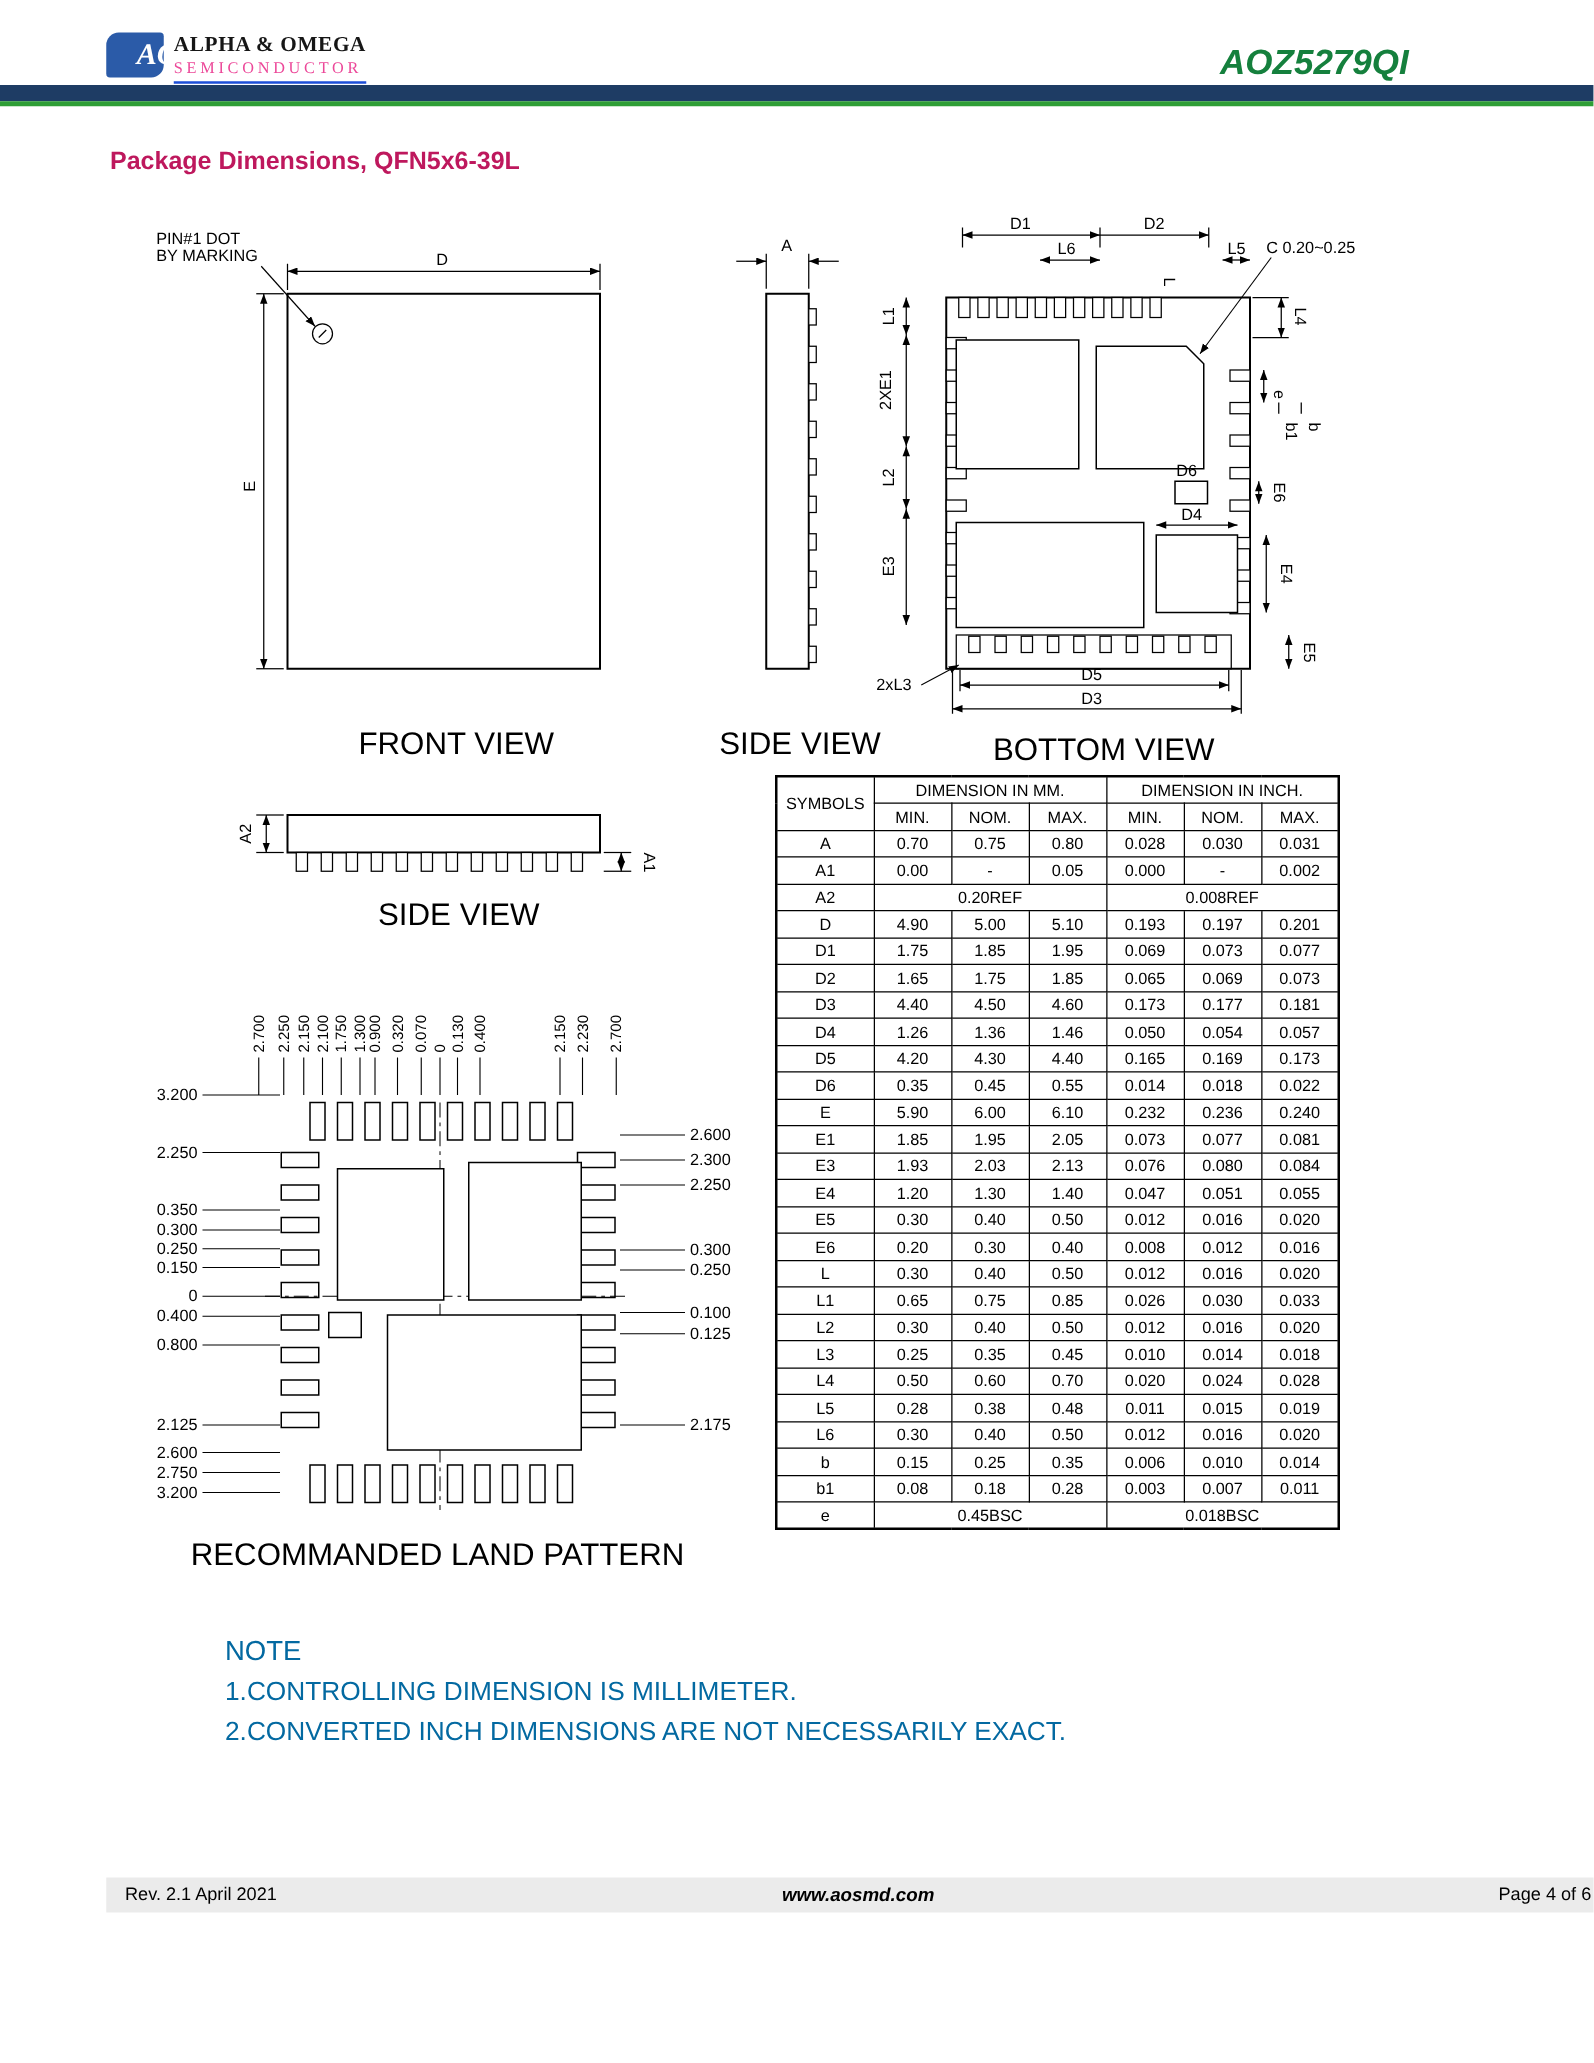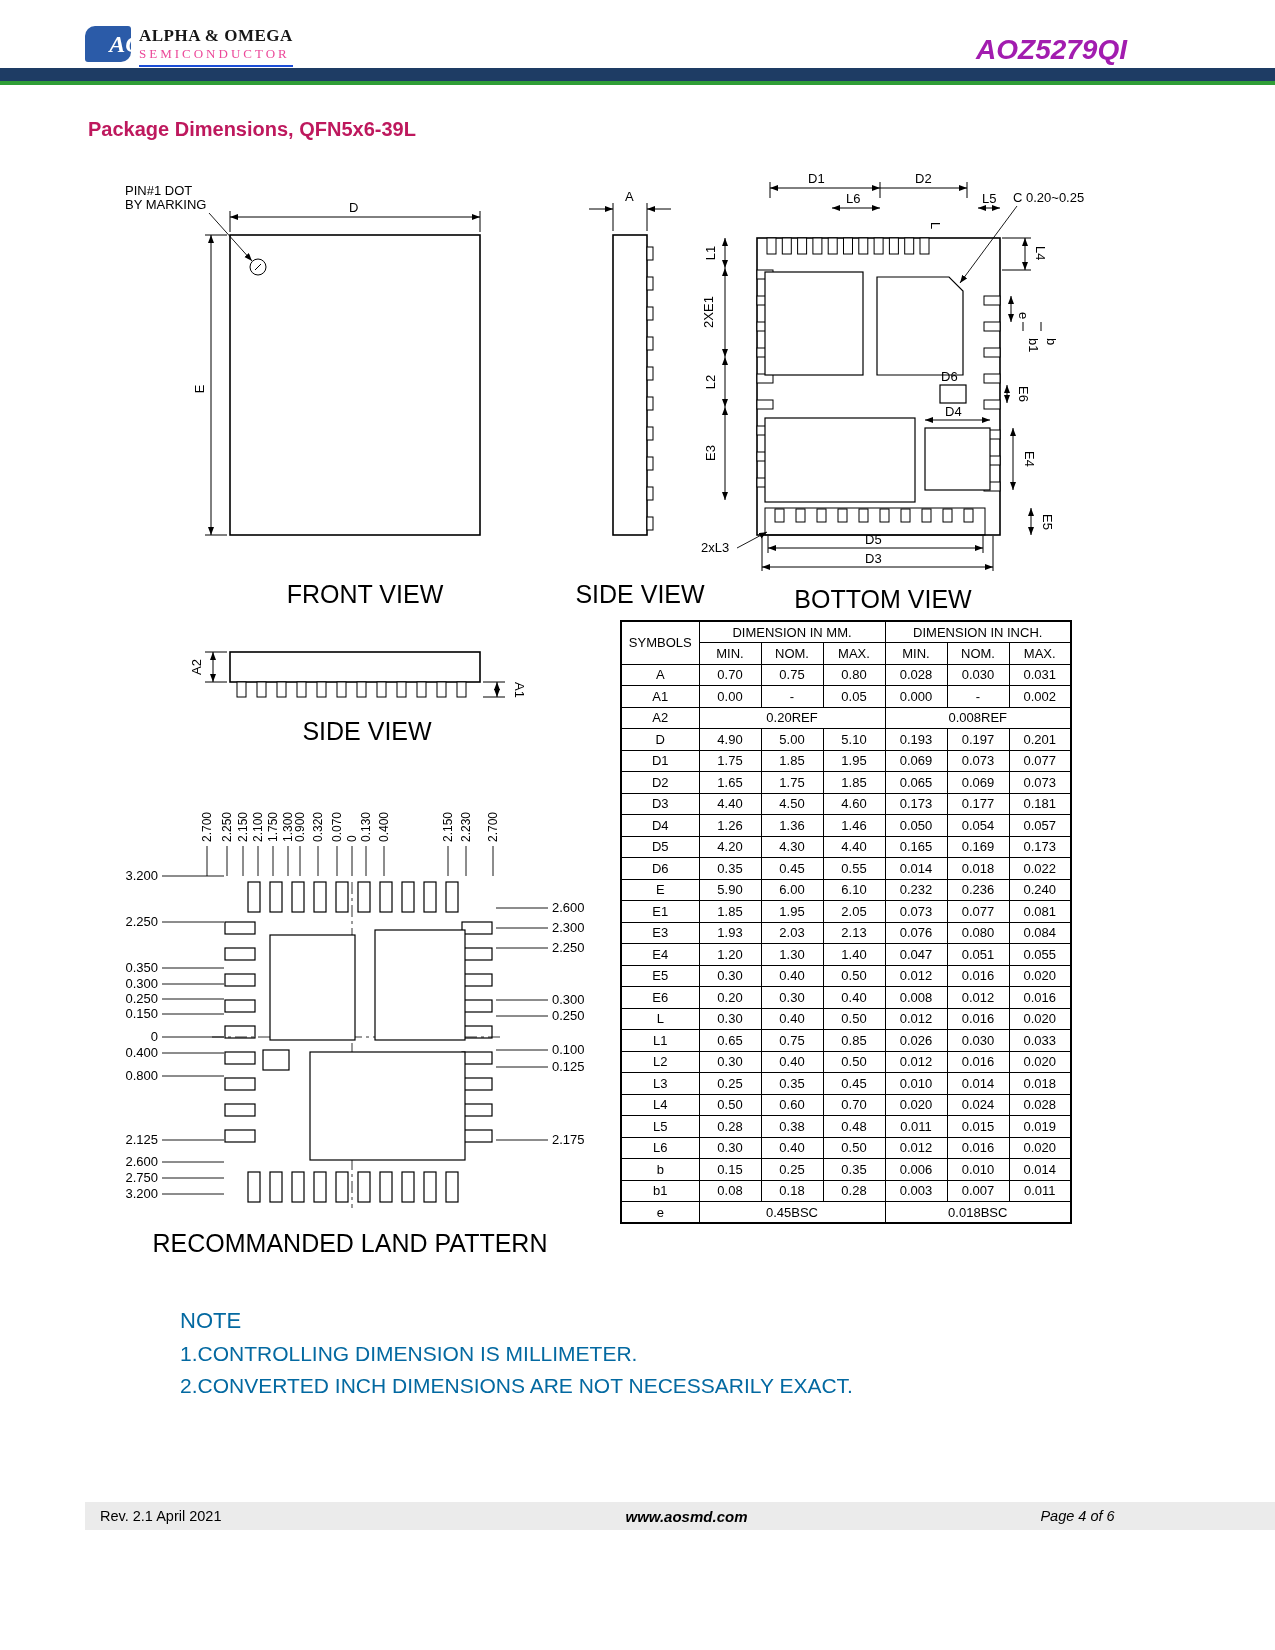--- a/index.html
+++ b/index.html
@@ -12,21 +12,21 @@
   .logo { position:absolute; left:85px; top:26px; display:flex; align-items:flex-start; gap:8px; }
   .logo-mark {
     width:46px; height:36px; background:#2b5ba8; color:#fff;
     border-radius:10px 3px 10px 3px;
     font-family:"Liberation Serif","DejaVu Serif",serif; font-style:italic; font-weight:bold;
     font-size:24px; display:flex; align-items:center; justify-content:center;padding-left:36px;
   }
   .logo-text { border-bottom:2px solid #1d4ed8; padding-bottom:3px; }
   .logo-line1 { font-family:"Liberation Serif","DejaVu Serif",serif; font-weight:bold; font-size:17px; letter-spacing:0.5px; color:#161616; }
   .logo-line2 { font-family:"Liberation Serif","DejaVu Serif",serif; font-size:13px; letter-spacing:3px; color:#ec4899; }
-  .part-number { position:absolute; right:148px; top:34px; font-size:28px; font-weight:bold; font-style:italic; color:#a21caf; }
+  .part-number { position:absolute; right:148px; top:34px; font-size:28px; font-weight:bold; font-style:italic; color:#15803d; }
   .hdr-bar { position:absolute; left:0; top:68px; width:100%; height:13px; background:#1e3c64; }
   .hdr-green { position:absolute; left:0; top:81px; width:100%; height:4px; background:#2f9e36; }
   .page-title { position:absolute; left:88px; top:118px; font-size:20px; font-weight:bold; color:#be185d; }
 
   
   svg { position:absolute; overflow:visible; }
   svg text { font-family:"Liberation Sans","DejaVu Sans",sans-serif; font-size:13px; fill:#000; }
   .vtitle { font-size:25px; }
   .outline { fill:none; stroke:#000; stroke-width:1.6; }
   .shape { fill:#fff; stroke:#000; stroke-width:1.2; }
@@ -52,21 +52,21 @@
   .note-title { font-size:22px; margin-bottom:8px; }
   .note-line { font-size:21px; margin-bottom:8px; }
 
   
   .footer {
     position:absolute; left:85px; top:1502px; width:1203px; height:28px; background:#ebebeb;
     display:flex; align-items:center; padding:0 15px; font-size:14.5px;
   }
   .footer-left { flex:1; text-align:left; }
   .footer-center { flex:1; text-align:center; font-weight:bold; font-style:italic; font-size:15px; }
-  .footer-right { flex:1; text-align:center;font-style:italic; }
+  .footer-right { flex:1; text-align:right; }
 </style>
 </head>
 <body>
 
 <div class="page">
 
   <svg width="0" height="0">
     <defs>
       <marker id="aE" markerWidth="9" markerHeight="8" refX="8" refY="3" orient="auto" markerUnits="userSpaceOnUse">
           <path d="M0,0L8,3L0,6Z"></path>

